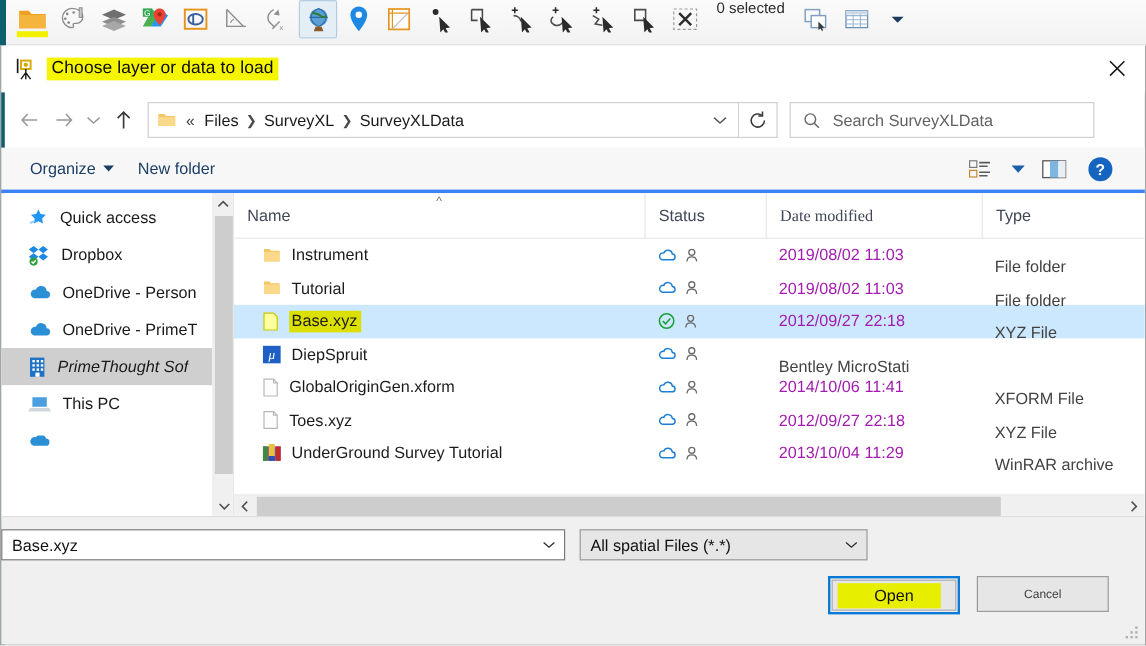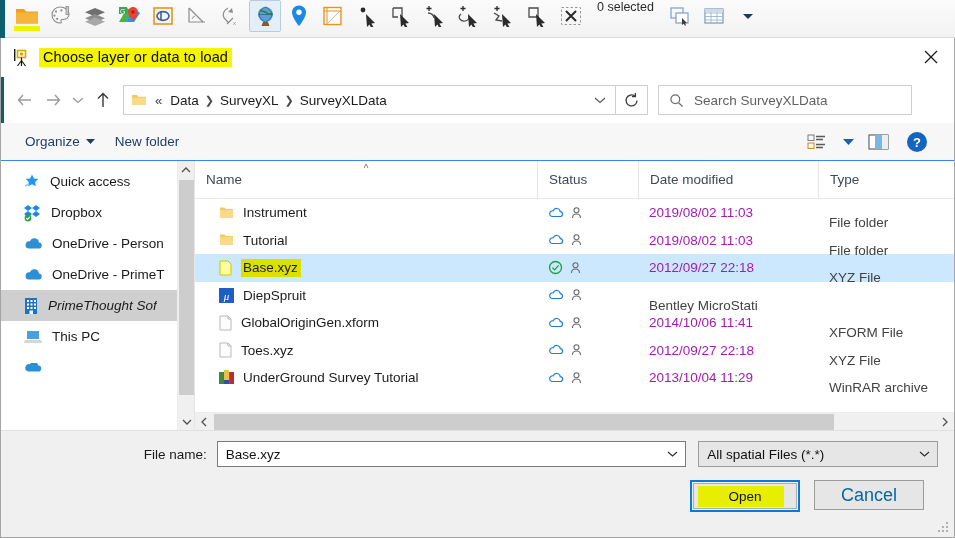--- a/index.html
+++ b/index.html
@@ -82,21 +82,21 @@
   .searchbox {
     width: 254px; height: 30px; margin-left: 10px;
     border: 1px solid #cfcfcf; background: #ffffff;
     display: flex; align-items: center; padding-left: 10px; gap: 10px;
   }
   .search-ph { font-size: 13.5px; color: #616161; }
 
   
   .cmdbar {
     position: relative; height: 38px; background: #f7f7f7;
-    border-bottom: 1px solid #3b82f6; display: flex; align-items: center;
+    border-bottom: 3px solid #3b82f6; display: flex; align-items: center;
     padding: 0 14px;
   }
   .cmd-item { font-size: 13.5px; color: #1d3f66; display: flex; align-items: center; gap: 6px; padding: 0 10px; }
   .cmd-right { margin-left: auto; display: flex; align-items: center; gap: 4px; padding-right: 6px; }
   .cmd-ico-btn { width: 34px; height: 26px; display: flex; align-items: center; justify-content: center; }
 
   
   .body-split { position: relative; display: flex; height: 269px; }
 
   
@@ -124,21 +124,21 @@
     border-bottom: 1px solid #e8e8e8;
   }
   .col {
     font-size: 13.5px; color: #404756; padding-left: 11px; height: 38px;
     display: flex; align-items: center; position: relative;
   }
   .col + .col { border-left: 1px solid #e6e6e6; }
   .sort-caret { position: absolute; top: 2px; left: 0; right: 0; text-align: center; font-size: 10px; color: #6b6b6b; }
   .c-name { width: 342px; }
   .c-status { width: 101px; }
-  .c-date { width: 180px; }
+  .c-date { width: 180px; font-family: Liberation Serif, serif; }
   .c-type { flex: 1; }
 
   .rows { position: relative; }
   .row { height: 27.5px; display: flex; align-items: center; font-size: 13.5px; color: #1b1b1b; }
   .row.selected { background: #cce8ff; }
   .cell { display: flex; align-items: center; height: 100%; }
   .cell.name { width: 342px; padding-left: 24px; gap: 9px; }
   .cell.status { width: 101px; padding-left: 11px; gap: 7px; }
   .cell.date { width: 180px; padding-left: 11px; color: #a21caf; }
   .cell.type { flex: 1; padding-left: 11px; color: #424242; white-space: nowrap; overflow: hidden; margin-top: 20px; }
@@ -163,21 +163,21 @@
   .fname-input .val { flex: 1; }
   .fname-chev, .filter-chev { width: 22px; display: flex; align-items: center; justify-content: center; }
   .filter-combo {
     width: 240px; height: 26px; margin-left: 12px; background: #e6e6e6; border: 1px solid #9c9c9c;
     display: flex; align-items: center; padding: 0 2px 0 8px; font-size: 13.5px; color: #111;
   }
   .filter-combo .val { flex: 1; }
   .btn-row { display: flex; justify-content: flex-end; gap: 14px; padding: 13px 30px 0 0; }
   .btn {
     width: 110px; height: 30px; display: flex; align-items: center; justify-content: center;
-    font-size: 18px; color: #0369a1; background: #e6e6e6; border: 1px solid #9c9c9c;
+    font-size: 10px; color: #404040; background: #e6e6e6; border: 1px solid #9c9c9c;
   }
   .btn-open-wrap { border: 2px solid #0a7ad6; padding: 1px; position: relative; }
   .btn-open { width: 104px; height: 26px; background: #e6e6e6; border: 1px solid #adadad;
     display: flex; align-items: center; justify-content: center; font-size: 13.5px; color: #111; position: relative; }
   .btn-open .hl {
     position: absolute; left: 4px; top: 2px; width: 86px; height: 21px; background: #e8ee00;
   }
   .btn-open .txt { position: relative; z-index: 2; }
   .grip { position: absolute; right: 4px; bottom: 3px; width: 12px; height: 12px; }
   .grip i { position: absolute; width: 2px; height: 2px; background: #b0b0b0; }
@@ -385,21 +385,21 @@
 
       <div class="addressbar">
         <span style="margin-right:6px">
           <svg width="16" height="14" viewBox="0 0 16 14">
             <path d="M1 2h5l1.4 1.7H15V12H1z" fill="#f3c762"></path>
             <path d="M1 4.6h14V12H1z" fill="#fbd98a"></path>
           </svg>
         </span>
         <div class="crumbs">
           <span class="crumb-dbl">«</span>
-          <span class="crumb">Data</span>
+          <span class="crumb">Files</span>
           <span class="crumb-sep">❯</span>
           <span class="crumb">SurveyXL</span>
           <span class="crumb-sep">❯</span>
           <span class="crumb">SurveyXLData</span>
         </div>
         <div class="addr-chev">
           <svg width="14" height="12" viewBox="0 0 14 12">
               <path d="M2 4l5 4.5L12 4" stroke="#5a5a5a" stroke-width="1.3" fill="none"></path>
             </svg>
         </div>
@@ -778,21 +778,20 @@
             <svg width="8" height="10" viewBox="0 0 8 10">
                 <path d="M2 1l4 4-4 4" stroke="#505050" stroke-width="1.3" fill="none"></path>
               </svg>
           </div>
         </div>
       </div>
     </div>
 
     <div class="footer">
       <div class="fname-row">
-        <div class="fname-label">File name:</div>
         <div class="fname-input">
           <span class="val">Base.xyz</span>
           <span class="fname-chev">
             <svg width="13" height="10" viewBox="0 0 13 10">
                 <path d="M2 3l4.5 4L11 3" stroke="#2b2b2b" stroke-width="1.1" fill="none"></path>
               </svg>
           </span>
         </div>
         <div class="filter-combo">
           <span class="val">All spatial Files (*.*)</span>

